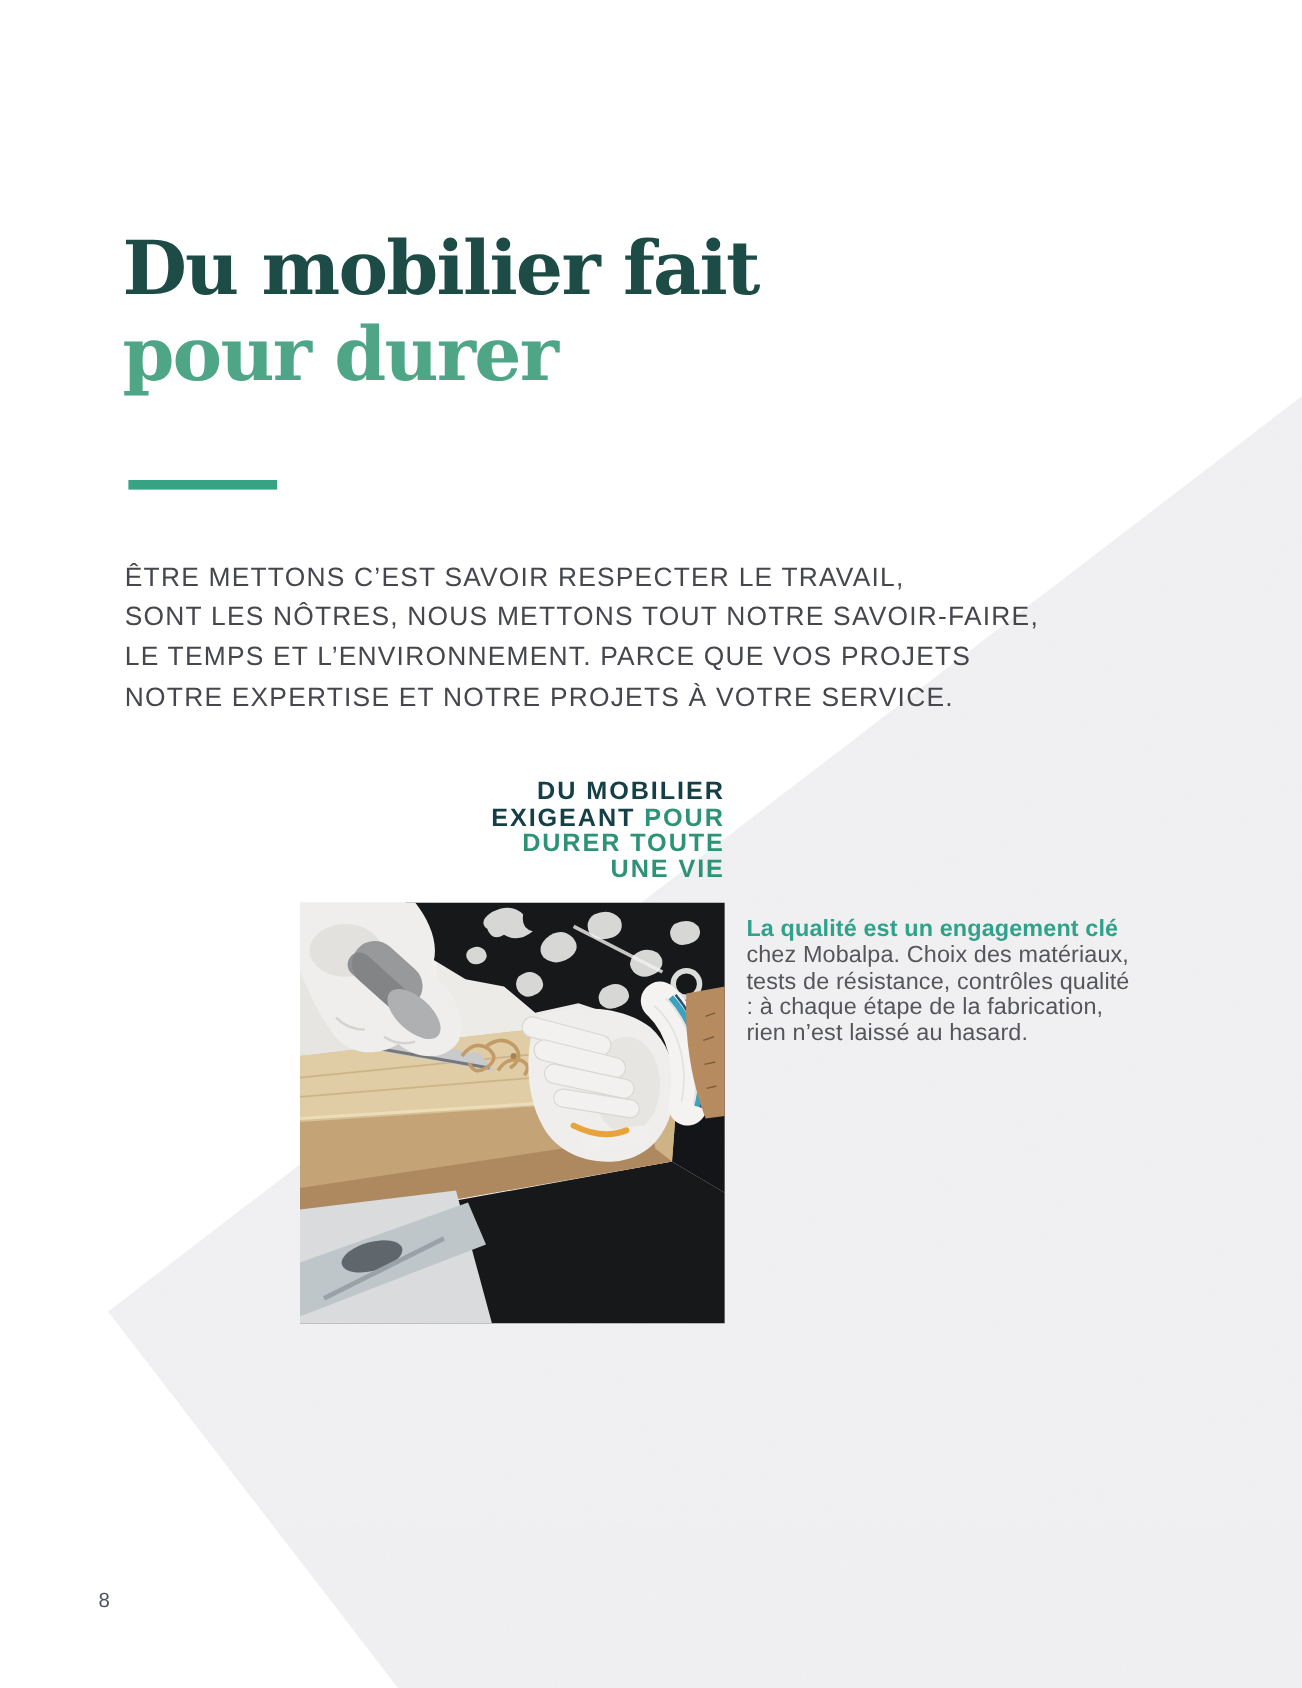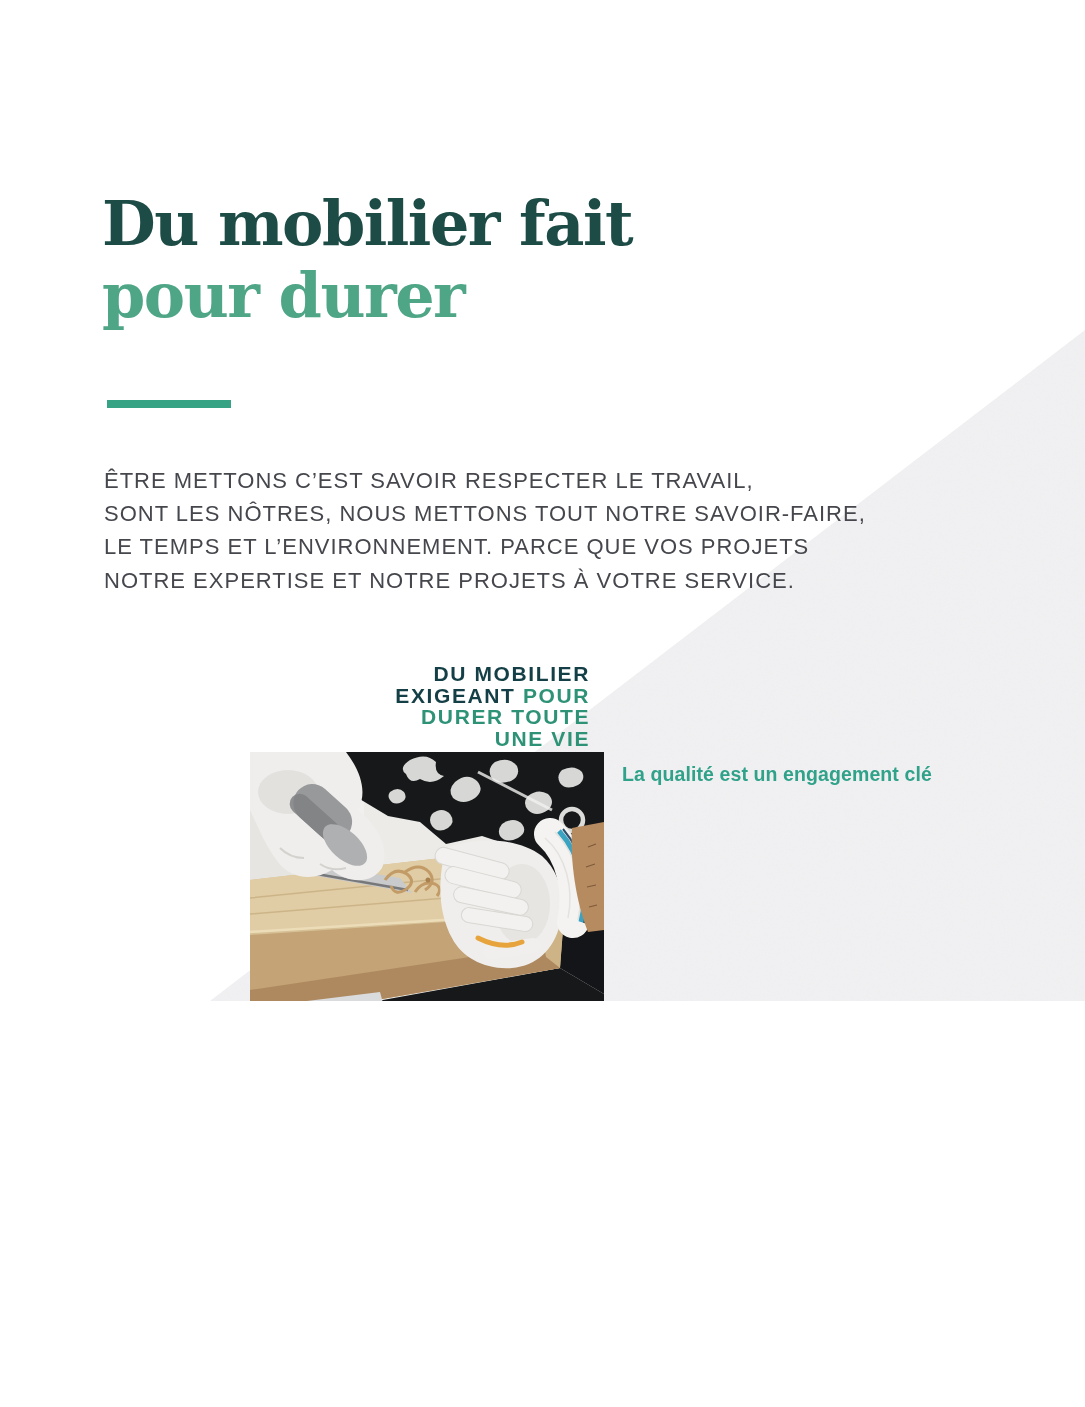--- a/index.html
+++ b/index.html
@@ -1,19 +1,19 @@
 <!DOCTYPE html>
 <html lang="fr" style="--page-bg: #ffffff; --title-dark: #1d4c47; --title-accent: #4ea687; --rule: #36a384; --intro-text: #45474d; --heading-dark: #143f46; --heading-accent: #2e9277; --lead-accent: #2fa289; --body-text: #54565b; --page-number: #4d515b; --paper: #f1f1f3;"><head>
 <meta charset="utf-8">
 <style>
   html, body { margin: 0; padding: 0; background: #ffffff; }
   .page {
     position: relative;
     width: 1085px;
-    height: 1001px;
+    height: 1407px;
     background: var(--page-bg, #ffffff);
     overflow: hidden;
     font-family: "Liberation Sans", sans-serif;
   }
   .bg-texture {
     position: absolute;
     left: 0; top: 0;
     width: 1085px; height: 1407px;
     z-index: 0;
   }
@@ -47,21 +47,21 @@
     font-weight: 400;
     letter-spacing: 1px;
     line-height: 33.2px;
     color: var(--intro-text, #45474d);
     white-space: nowrap;
   }
 
   .section-heading {
     position: absolute;
     top: 649px; right: 481px;
-    margin: 14px;
+    margin: 0;
     text-align: right;
     font-size: 21px;
     font-weight: 700;
     letter-spacing: 1.6px;
     line-height: 21.6px;
     color: var(--heading-dark, #143f46);
     white-space: nowrap;
   }
   .section-heading .accent { color: var(--heading-accent, #2e9277); }
 
@@ -228,18 +228,19 @@
 
         <g>
           <path d="M322,76 L354,70 L354,178 L338,180 C326,150 320,110 322,76 Z" fill="#b78b60"></path>
           <path d="M338,95 l8,-3 M336,115 l9,-3 M337,135 l9,-2 M339,155 l8,-2" stroke="#7d5a3c" stroke-width="1.2"></path>
         </g>
       </svg>
     </figure>
 
     <p class="body-par">
       <span class="lead">La qualité est un engagement clé</span>
+      <span class="chunk">chez Mobalpa. Choix des matériaux, tests de résistance, contrôles qualité : à chaque étape de la fabrication, rien n’est laissé au hasard.</span>
     </p>
 
     <div class="page-number">8</div>
 
   </div>
 </div>
 
 </body></html>

